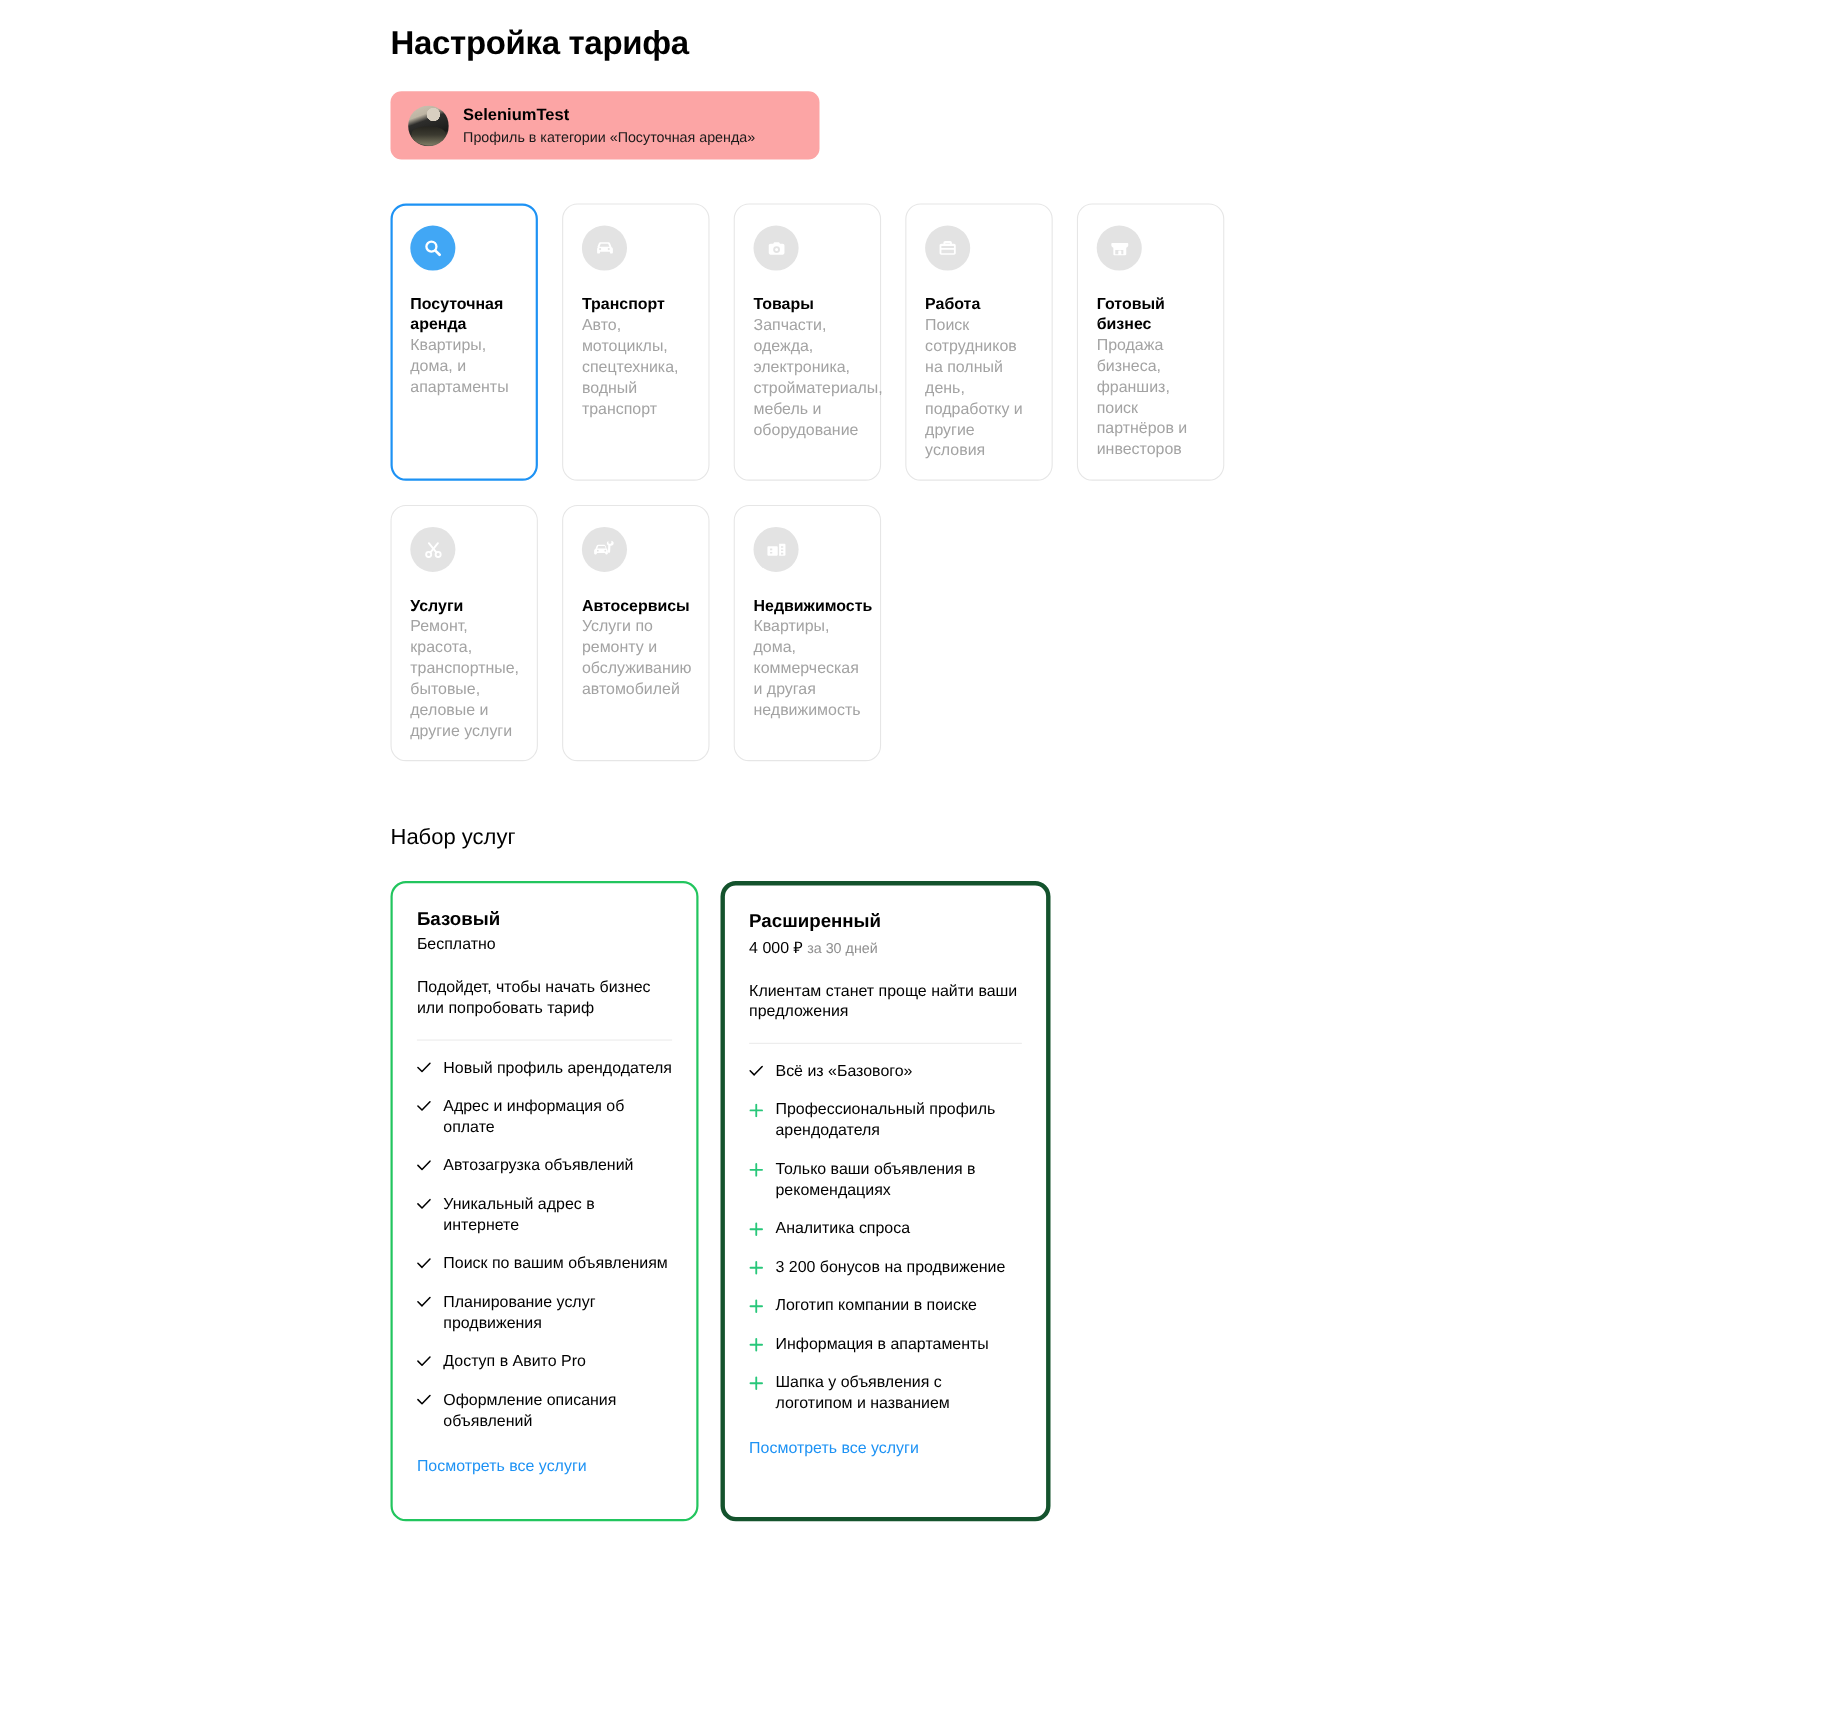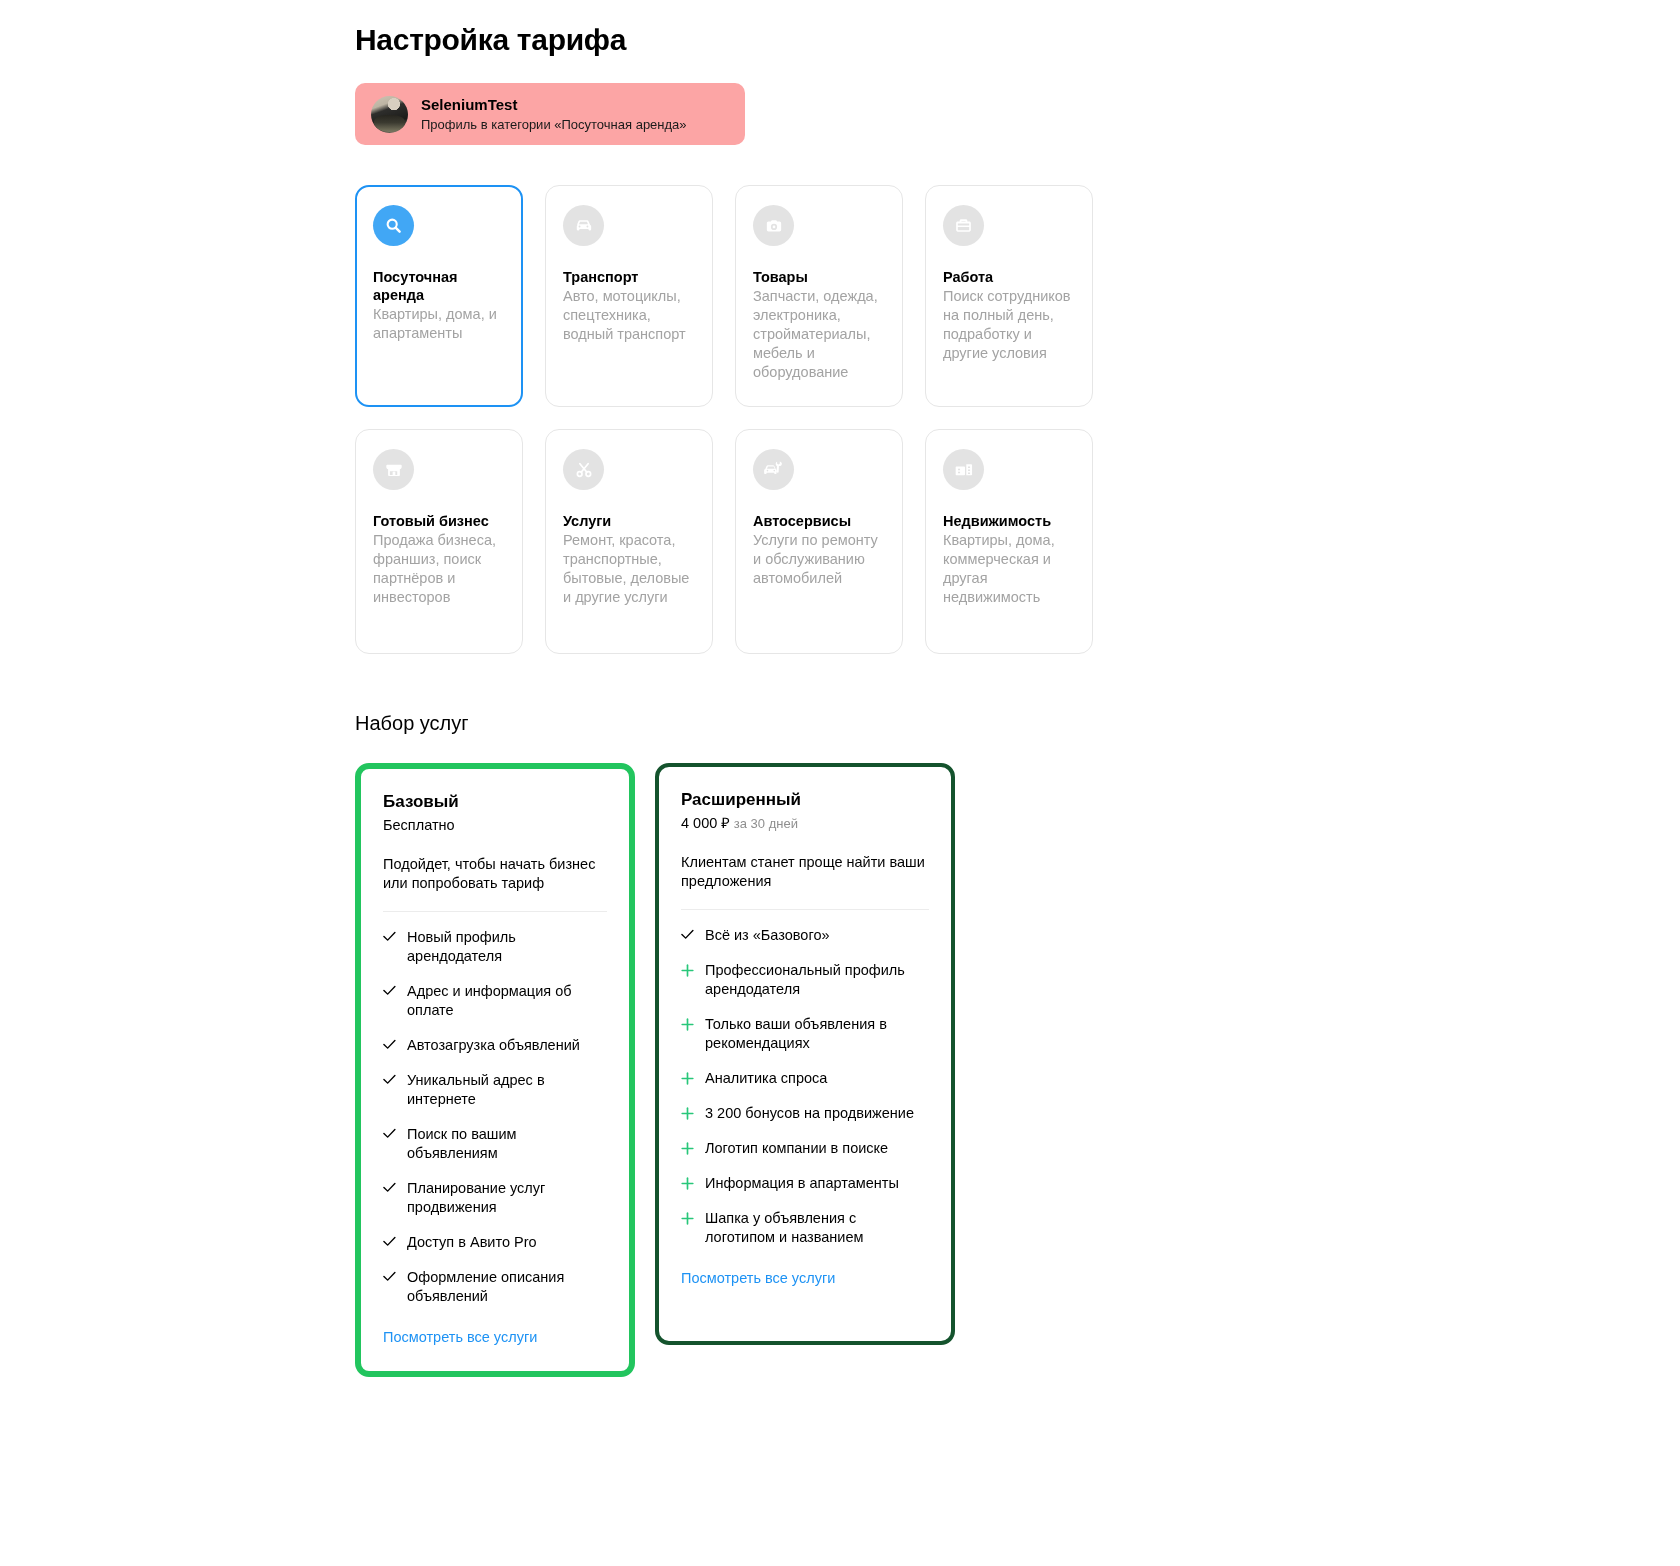--- a/index.html
+++ b/index.html
@@ -83,21 +83,21 @@
 
   
   .cat-grid {
     margin-top: 40px;
     display: flex;
     flex-wrap: wrap;
     gap: 22px 22px;
     width: 870px;
   }
   .cat-card {
-    width: 168px;
+    width: 134px;
     min-height: 222px;
     border: 1px solid #e6e6e6;
     border-radius: 14px;
     background: #ffffff;
     padding: 19px 17px 16px 17px;
     cursor: pointer;
     display: flex;
     flex-direction: column;
   }
   .cat-card.selected {
@@ -148,21 +148,21 @@
   }
   .plan-card {
     border-radius: 14px;
     background: #ffffff;
     padding: 22px 22px 24px 22px;
     cursor: pointer;
   }
   .plan-basic {
     width: 280px;
     min-height: 582px;
-    border: 6px solid #22c55e;
+    border: 2px solid #22c55e;
   }
   .plan-pro {
     width: 300px;
     min-height: 582px;
     border: 4px solid #14532d;
   }
   .plan-name {
     font-size: 17px;
     font-weight: 700;
     color: #000000;

